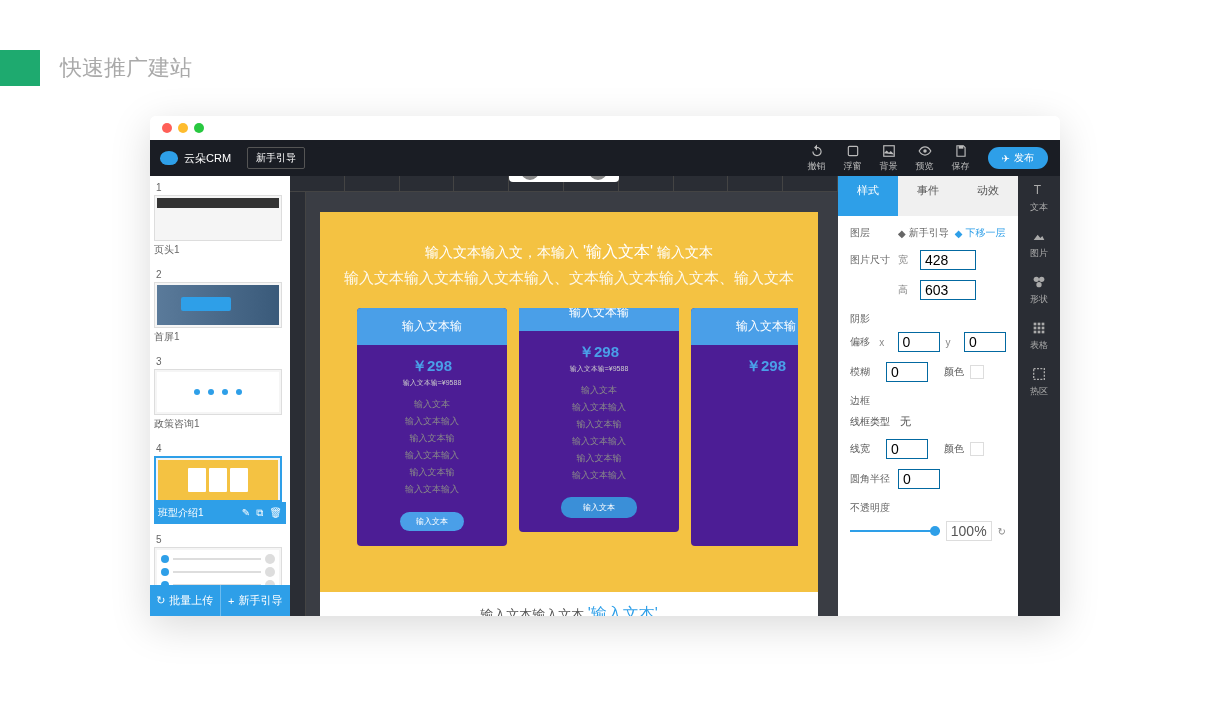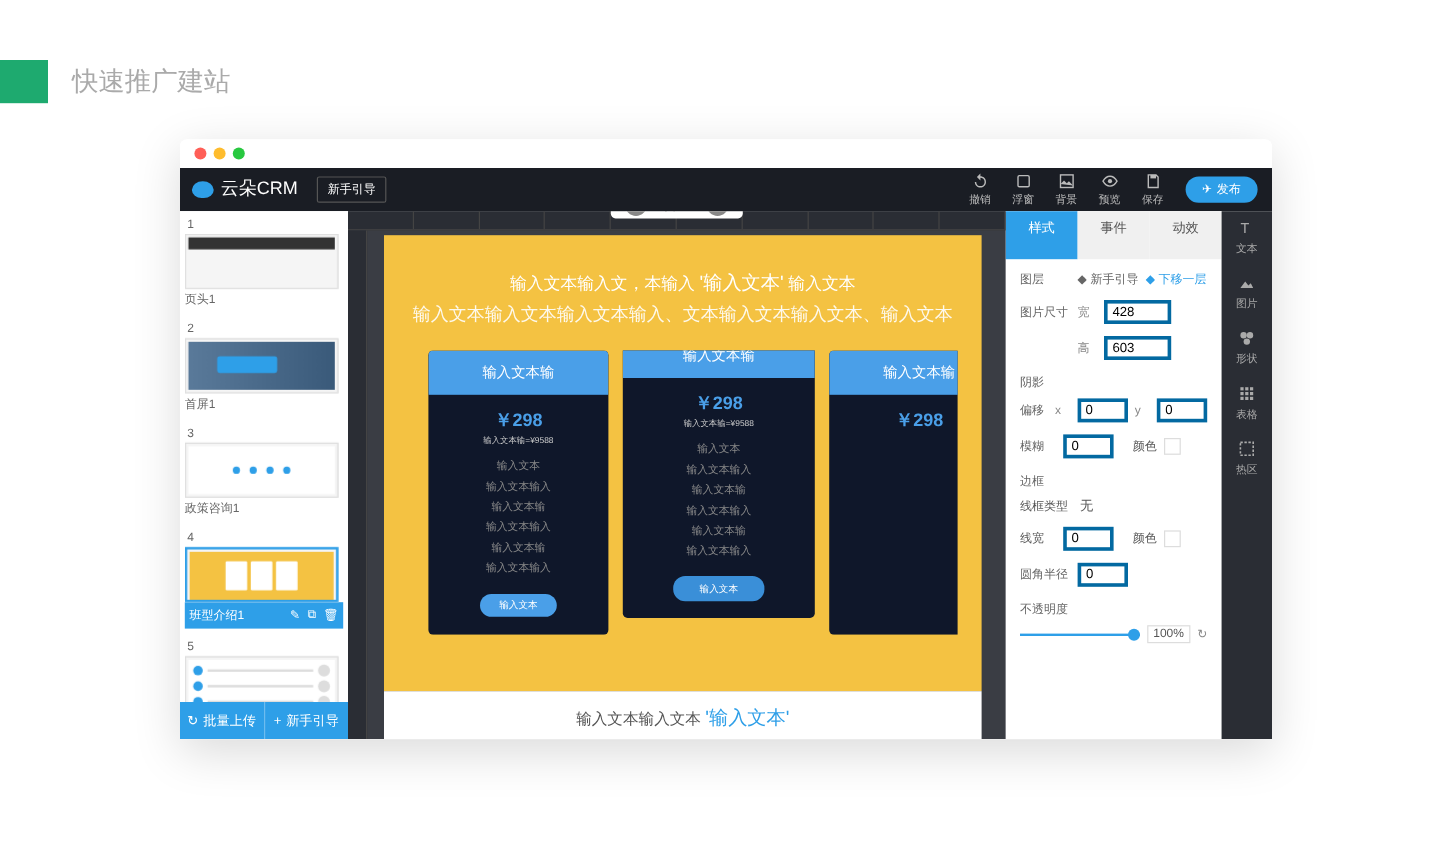--- a/index.html
+++ b/index.html
@@ -8,21 +8,21 @@
 .green-block{width:40px;height:36px;background:#1eaa6f}
 .title-main{font-size:28px;font-weight:bold;color:#222;margin-left:16px}
 .title-sub{font-size:22px;color:#aaa;margin-left:20px}
 .app-shell{width:910px;margin-left:150px;background:#fff;border-radius:6px 6px 0 0;box-shadow:0 10px 40px rgba(0,0,0,0.15);overflow:hidden}
 .mac-bar{height:24px;background:#fff;display:flex;align-items:center;padding-left:12px;gap:6px}
 .mac-dot{width:10px;height:10px;border-radius:50%}
 .mac-red{background:#ff5f57}.mac-yellow{background:#febc2e}.mac-green{background:#28c840}
 .top-bar{height:36px;background:#1a1d24;display:flex;align-items:center;color:#fff;font-size:10px}
 .logo-area{display:flex;align-items:center;padding:0 10px;gap:6px}
 .logo-cloud{width:18px;height:14px;background:#2e9fe8;border-radius:50% 50% 45% 45%;position:relative}
-.logo-text{font-size:15px;line-height:1.1}
+.logo-text{font-size:11px;line-height:1.1}
 .guide-btn{border:1px solid #555;padding:3px 8px;border-radius:2px;margin-left:6px;font-size:10px}
 .top-bar-right{margin-left:auto;display:flex;align-items:center;gap:18px;padding-right:12px}
 .top-icon{display:flex;flex-direction:column;align-items:center;gap:2px;color:#bbb;font-size:9px}
 .top-icon svg{width:14px;height:14px;fill:#bbb}
 .publish-btn{background:#2e9fe8;color:#fff;padding:4px 14px;border-radius:12px;font-size:10px;display:flex;align-items:center;gap:4px}
 .workspace{display:flex;height:440px;background:#e8e8e8}
 .left-panel{width:140px;background:#fff;display:flex;flex-direction:column}
 .page-list{flex:1;overflow-y:auto;padding:4px}
 .page-item{margin-bottom:8px}
 .page-num{font-size:10px;color:#666;padding:2px}
@@ -33,55 +33,55 @@
 .label-icons{display:flex;gap:6px}
 .label-icons span{font-size:10px}
 .left-bottom{display:flex;background:#2e9fe8;color:#fff;font-size:11px}
 .left-bottom-btn{flex:1;padding:8px 0;text-align:center;display:flex;align-items:center;justify-content:center;gap:4px}
 .left-bottom-btn:first-child{border-right:1px solid rgba(255,255,255,0.3)}
 .canvas-area{flex:1;background:#3a3d44;position:relative;overflow:hidden}
 .ruler-h{height:16px;background:#2a2d34;border-bottom:1px solid #444;display:flex}
 .ruler-h span{flex:1;border-right:1px solid #444;font-size:7px;color:#888;padding-left:2px}
 .zoom-bar{position:absolute;top:-16px;left:50%;transform:translateX(-50%);background:#fff;padding:2px 12px;border-radius:0 0 4px 4px;display:flex;align-items:center;gap:12px;font-size:13px;z-index:10}
 .zoom-btn{width:18px;height:18px;border-radius:50%;background:#888;color:#fff;display:flex;align-items:center;justify-content:center;font-size:14px;cursor:pointer}
-.canvas-content{padding:4px 20px 0 30px;position:relative}
+.canvas-content{padding:20px 20px 0 30px;position:relative}
 .ruler-v{position:absolute;left:0;top:0;width:16px;height:100%;background:#2a2d34;border-right:1px solid #444}
 .yellow-page{background:#f4c242;padding:30px 20px 40px;text-align:center;color:#fff;min-height:380px}
 .headline{font-size:14px;margin-bottom:6px}
 .headline-em{color:#fff;font-size:16px}
 .sub-headline{font-size:15px;opacity:0.9;margin-bottom:20px}
 .cards{display:flex;gap:12px;justify-content:center;overflow:hidden}
-.card{background:#0f172a;border-radius:4px;width:150px;flex-shrink:0;overflow:hidden}
+.card{background:#4c1d95;border-radius:4px;width:150px;flex-shrink:0;overflow:hidden}
 .card-head{background:#4a9fe8;color:#fff;padding:10px;font-size:12px}
 .card-price{color:#4a9fe8;font-size:15px;padding:12px 0 2px;font-weight:bold}
 .card-sub{color:#ccc;font-size:7px;padding-bottom:8px}
 .card-lines{padding:0 0 12px}
 .card-lines div{font-size:9px;color:#888;padding:2px 0}
 .card-btn{background:#4a9fe8;color:#fff;font-size:8px;padding:4px 16px;border-radius:10px;display:inline-block;margin-bottom:14px}
 .card.center{transform:translateY(-14px);width:160px}
 .card.center .card-btn{background:#3a8fd8;padding:5px 22px}
 .card.right{margin-right:-60px;position:relative}
 .bottom-headline{margin-top:36px;font-size:13px;color:#555}
 .right-panel{width:180px;background:#fff;font-size:11px;color:#555}
 .tabs{display:flex;height:40px}
 .tab{flex:1;text-align:center;line-height:28px;background:#f0f0f0;cursor:pointer}
 .tab.active{background:#2e9fe8;color:#fff}
 .panel-body{padding:10px 12px}
 .prop-row{display:flex;align-items:center;margin-bottom:10px;gap:6px}
 .prop-label{width:42px;font-size:10px;color:#666}
 .layer-btn{font-size:10px;color:#666;display:flex;align-items:center;gap:3px}
 .layer-btn.blue{color:#2e9fe8}
 .prop-sub{font-size:10px;color:#888;width:16px}
-.prop-input{border:3px solid #0369a1;width:42px;height:20px;font-size:11px;padding:0 4px}
+.prop-input{border:1px solid #0369a1;width:42px;height:20px;font-size:14px;padding:0 4px}
 .prop-input.wide{width:56px}
 .section-label{font-size:10px;color:#666;margin:12px 0 6px}
 .slider-row{display:flex;align-items:center;gap:6px}
 .slider{flex:1;height:2px;background:#2e9fe8;position:relative}
 .slider::after{content:"";position:absolute;right:0;top:-4px;width:10px;height:10px;background:#2e9fe8;border-radius:50%}
-.slider-val{border:1px solid #ddd;font-size:10px;padding:1px 4px}
+.slider-val{border:1px solid #ddd;font-size:14px;padding:1px 4px}
 .tool-rail{width:42px;background:#2a2d34;display:flex;flex-direction:column;align-items:center;padding-top:6px;gap:14px}
 .tool-item{color:#aaa;font-size:9px;display:flex;flex-direction:column;align-items:center;gap:3px;cursor:pointer}
 .tool-item svg{width:16px;height:16px;fill:#aaa}
 .thumb-header{background:#333;height:10px;margin:2px}
 .thumb-yellow{background:#f4c242;height:40px;margin:2px;display:flex;justify-content:center;align-items:center;gap:3px}
 .thumb-yellow span{background:#fff;width:18px;height:24px;border-radius:1px}
 .thumb-blue{background:linear-gradient(90deg,#5a7a9a,#3a5a7a);height:40px;margin:2px;position:relative}
 .thumb-blue::after{content:"";position:absolute;left:20%;top:30%;width:50px;height:14px;background:#2e9fe8;border-radius:2px}
 .thumb-white{background:#fff;height:40px;margin:2px;display:flex;flex-direction:column;align-items:center;justify-content:center;gap:2px}
 .thumb-white .row{display:flex;gap:8px}

